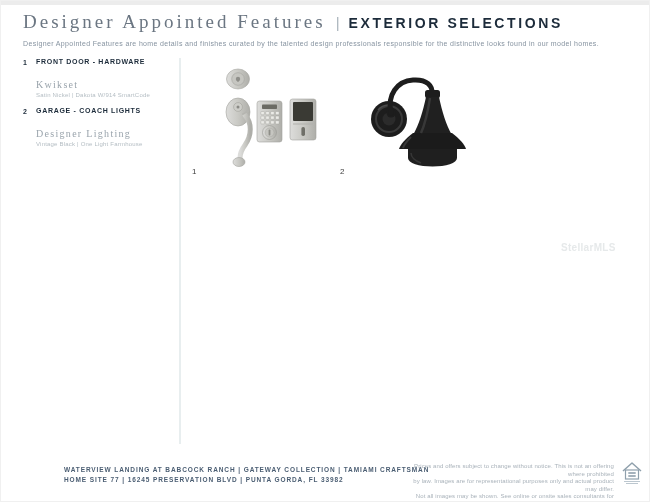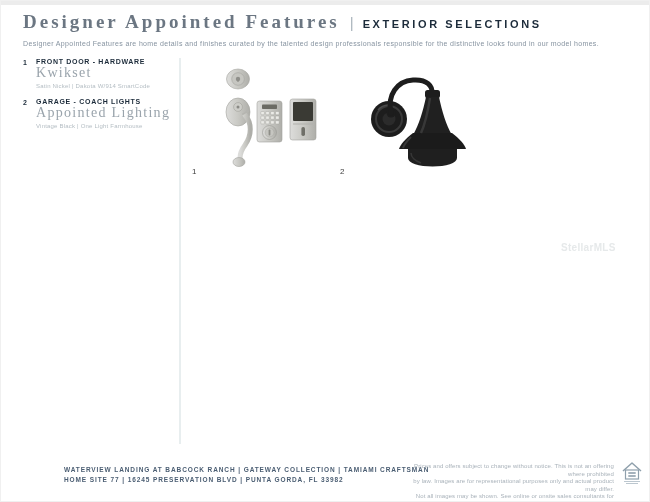--- a/index.html
+++ b/index.html
@@ -8,39 +8,39 @@
     position:relative; width:650px; height:502px; background:#ffffff;
     font-family:"Liberation Sans", sans-serif; overflow:hidden;
     border:1px solid #f0f0f0;
   }
   .top-edge { position:absolute; top:0; left:0; right:0; height:4px; background:#ececec; }
 
   
   .header { position:absolute; left:22px; top:10px; width:600px; }
   .title-row { display:flex; align-items:baseline; white-space:nowrap; }
   .main-title {
-    font-family:"Liberation Serif", serif; font-size:19px; font-weight:700;
+    font-family:"Liberation Serif", serif; font-size:19px; font-weight:400;
     letter-spacing:3px; color:#6b7682;
   }
   .title-sep { color:#a9b4bc; font-size:15px; margin:0 9px 0 10px; font-weight:300; }
   .title-tag {
-    font-size:11px; font-weight:bold; letter-spacing:2.6px; color:#1c2b3a;
+    font-size:14px; font-weight:bold; letter-spacing:2.6px; color:#1c2b3a;
   }
   .header-desc {
     margin-top:7px; font-size:7px; letter-spacing:0.35px; color:#8693a0;
   }
 
   
   .selections { position:absolute; left:22px; top:57px; width:152px; }
   .sel-item { display:flex; margin-bottom:9px; }
   .sel-num { width:13px; font-size:7px; font-weight:bold; color:#1c2b3a; padding-top:1px; }
   .sel-cat { font-size:7px; font-weight:bold; letter-spacing:0.7px; color:#1c2b3a; }
   .sel-brand {
-    font-family:"Liberation Serif", serif; font-size:14px; letter-spacing:1.3px;
-    color:#9aa4ac; margin-top:0;
+    font-family:"Liberation Serif", serif; font-size:10px; letter-spacing:1.3px;
+    color:#9aa4ac; margin-top:14px;
   }
   .sel-detail { font-size:6px; letter-spacing:0.2px; color:#b4bdc3; margin-top:2px; }
 
   .divider-v {
     position:absolute; left:178px; top:57px; width:2px; height:386px;
     background:#e8eeef;
   }
 
   
   .fig { position:absolute; }
@@ -87,21 +87,21 @@
       <div class="sel-body">
         <div class="sel-cat">FRONT DOOR - HARDWARE</div>
         <div class="sel-brand">Kwikset</div>
         <div class="sel-detail">Satin Nickel | Dakota W/914 SmartCode</div>
       </div>
     </div>
     <div class="sel-item">
       <div class="sel-num">2</div>
       <div class="sel-body">
         <div class="sel-cat">GARAGE - COACH LIGHTS</div>
-        <div class="sel-brand">Appointed Lighting</div>
+        <div class="sel-brand">Designer Lighting</div>
         <div class="sel-detail">Vintage Black | One Light Farmhouse</div>
       </div>
     </div>
   </div>
 
   <div class="divider-v"></div>
 
   <svg class="fig fig-hardware" width="104" height="108" viewBox="0 0 104 108">
     <defs>
       <linearGradient id="nickel" x1="0" y1="0" x2="1" y2="0">

